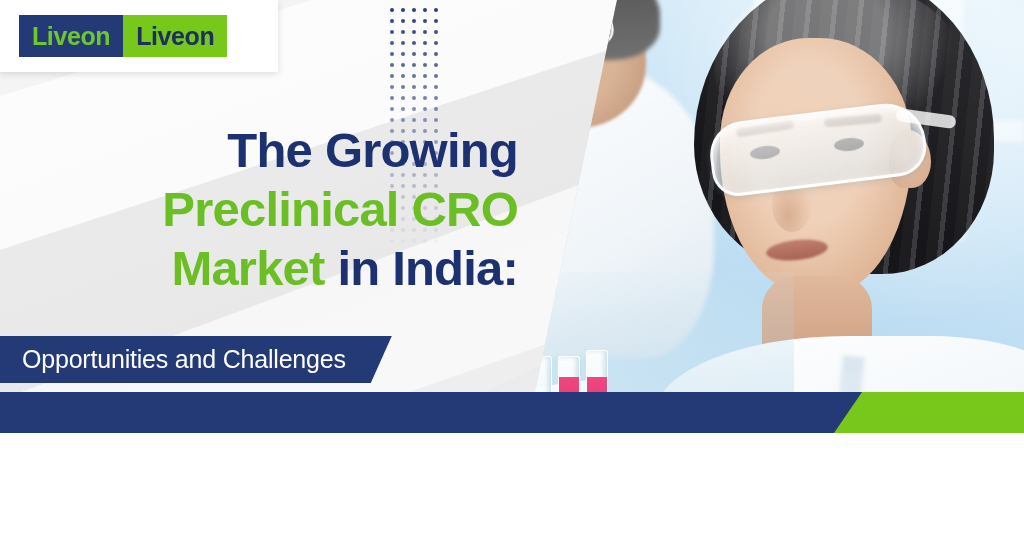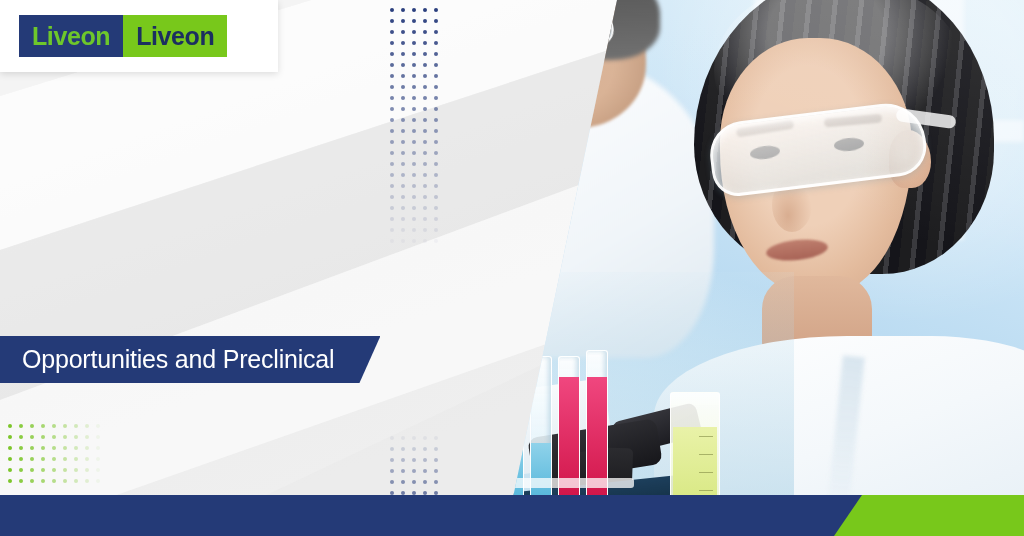--- a/index.html
+++ b/index.html
@@ -6,21 +6,21 @@
   html,body { width:1024px; height:536px; overflow:hidden; }
   body {
     font-family:"Liberation Sans", sans-serif;
     background:#ffffff;
     position:relative;
   }
 
   .banner {
     position:relative;
     width:1024px;
-    height:536px;
+    height:433px;
     overflow:hidden;
     background:#f2f2f2;
     text-align:right;
   }
 
   
   .bg-base {
     position:absolute; left:0; top:0; width:1024px; height:536px;
     background:linear-gradient(160deg,#f7f7f7 0%,#ececec 45%,#f4f4f4 100%);
   }
@@ -626,23 +626,28 @@
       <span style="left: 44px; top: 99px; background: rgb(43, 63, 126); opacity: 1;"></span>
     </div>
 
   <div class="logo-plate">
     <div class="logo">
       <div class="logo-a">Liveon</div>
       <div class="logo-b">Liveon</div>
     </div>
   </div>
 
+  <div class="headline">
+    <div class="hl-line navy">The Growing</div>
+    <div class="hl-line green">Preclinical CRO</div>
+    <div class="hl-line"><span class="green">Market</span><span class="navy"> in India:</span></div>
+  </div>
 
   <div class="ribbon">
-    <span>Opportunities and Preclinical</span>
+    <span>Opportunities and Challenges</span>
   </div>
 
   <div class="bottom-bar">
     <div class="bb-navy"></div>
     <div class="bb-green"></div>
   </div>
 
 </div>
 
 </body></html>

